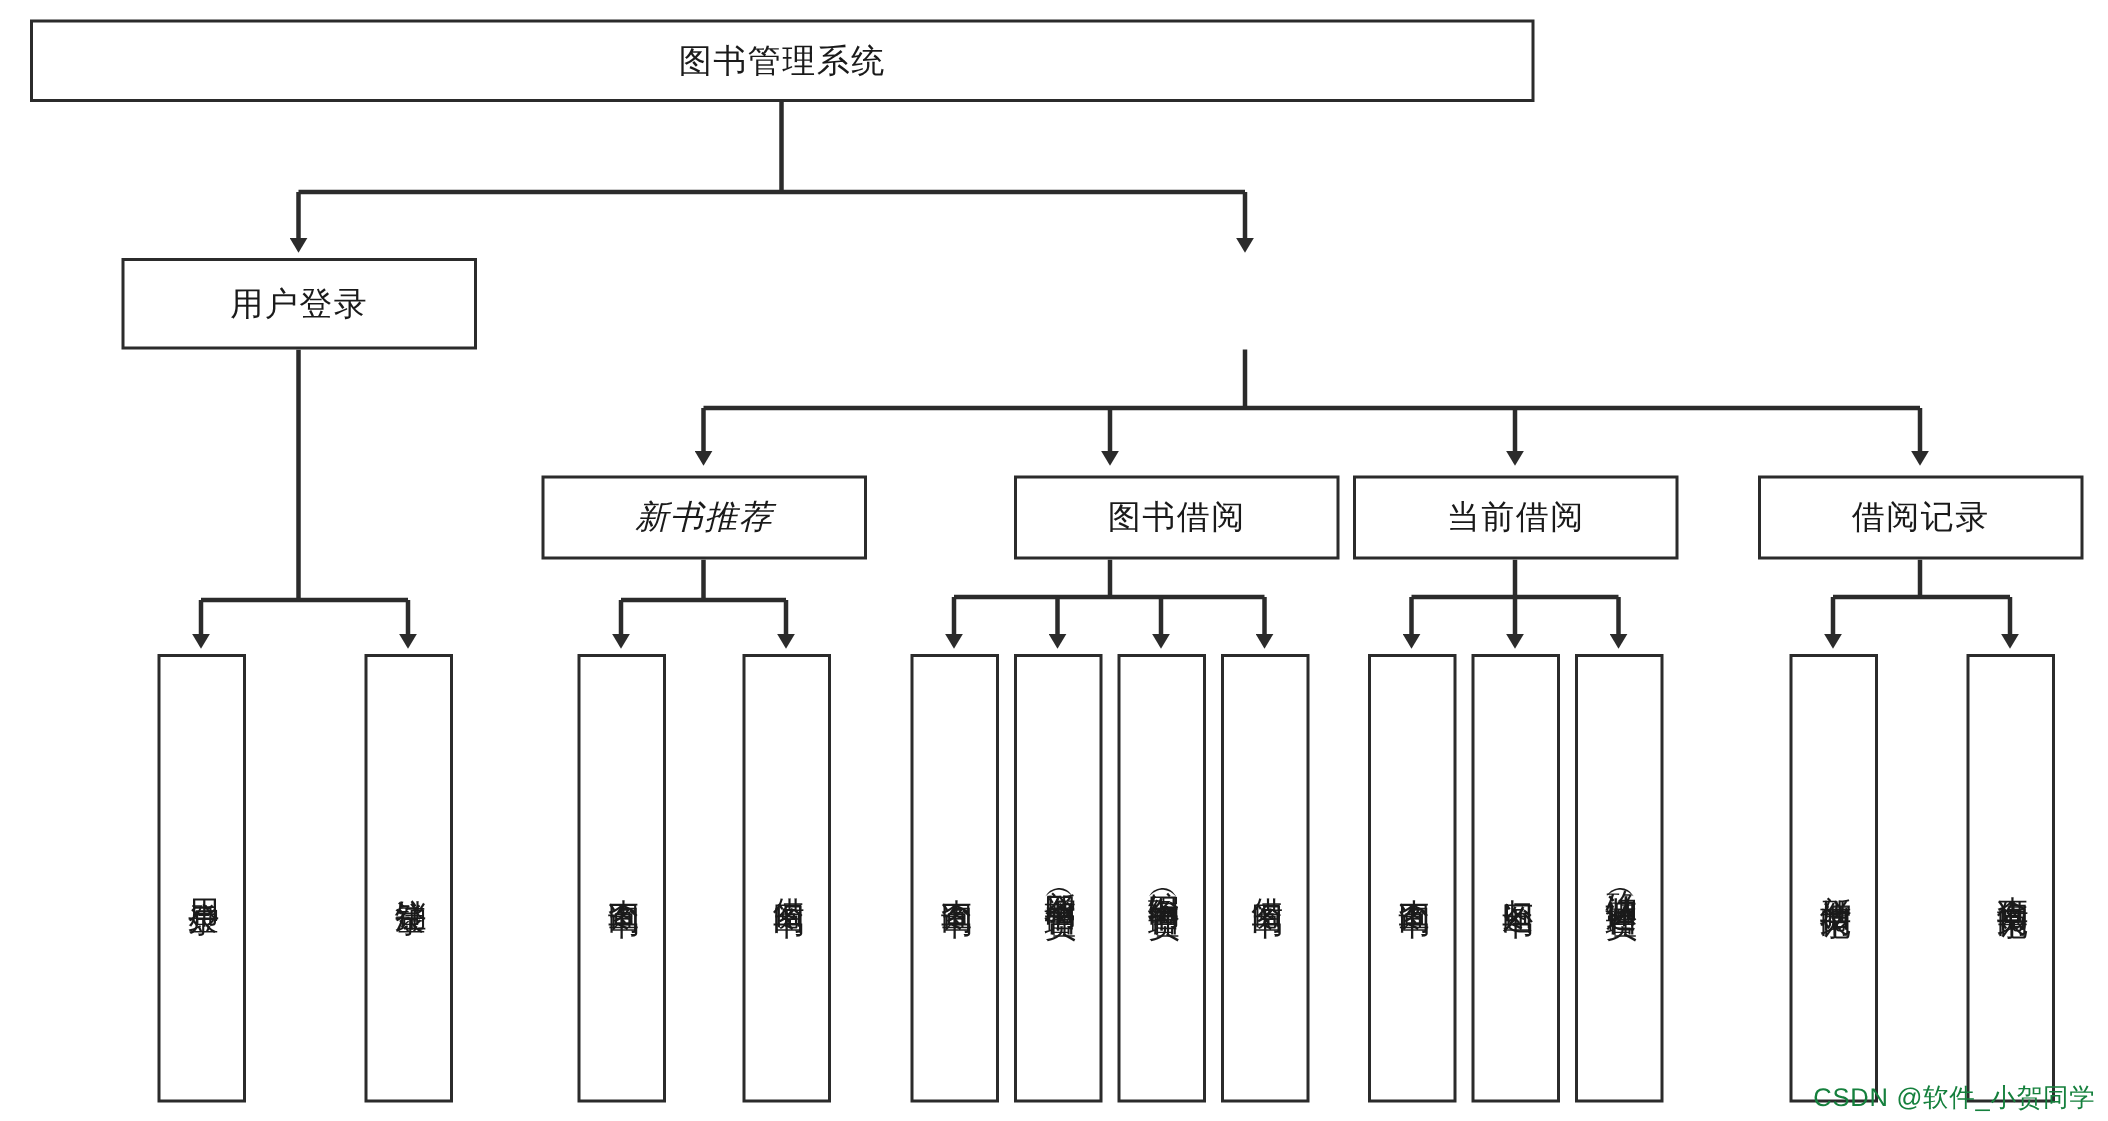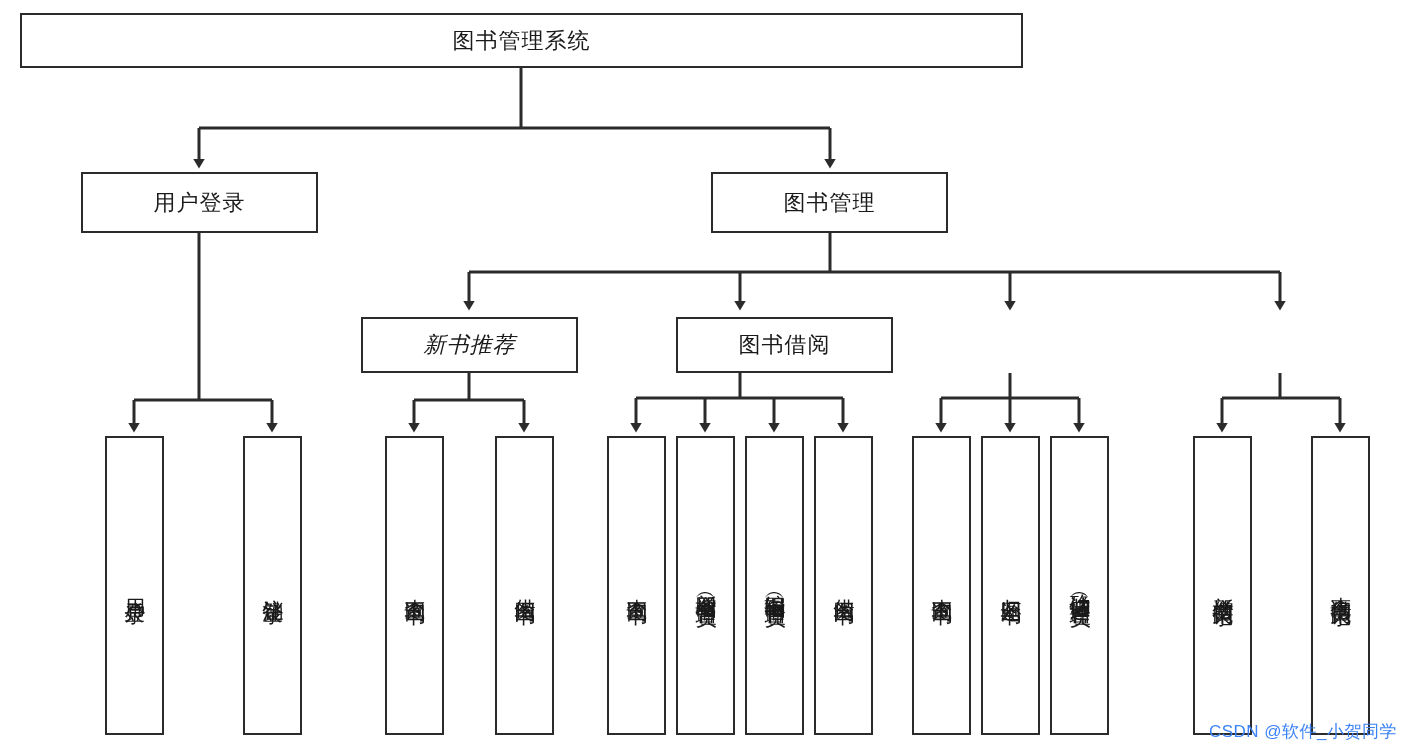--- a/index.html
+++ b/index.html
@@ -51,21 +51,21 @@
   .node.vert .lbl {
     writing-mode: vertical-rl;
     text-orientation: upright;
     display: block;
   }
   .watermark {
     position: absolute;
     right: 8px;
     bottom: 4px;
     font-size: 17px;
-    color: #3b82f6;
+    color: #15803d;
     letter-spacing: 0.5px;
     white-space: nowrap;
   }
 </style>
 </head>
 <body>
 
 <div id="canvas">
 
   <svg class="edges" viewBox="0 0 1405 747">
@@ -118,29 +118,32 @@
     </g>
   </svg>
 
   <div class="node horiz" style="left:20px; top:13px; width:1003px; height:55px;">
     <span class="lbl">图书管理系统</span>
   </div>
 
   <div class="node horiz" style="left:81px; top:172px; width:237px; height:61px;">
     <span class="lbl">用户登录</span>
   </div>
-  <div class="node horiz" style="left:711px; top:172px; width:237px; height:61px;">
-    <span class="lbl">图书管理</span>
-  </div>
 
   <div class="node horiz" style="left:361px; top:317px; width:217px; height:56px;font-style:italic;">
     <span class="lbl">新书推荐</span>
   </div>
   <div class="node horiz" style="left:632px; top:317px; width:217px; height:56px;margin-left:44px;">
     <span class="lbl">图书借阅</span>
+  </div>
+  <div class="node horiz" style="left:902px; top:317px; width:217px; height:56px;">
+    <span class="lbl">当前借阅</span>
+  </div>
+  <div class="node horiz" style="left:1172px; top:317px; width:217px; height:56px;">
+    <span class="lbl">借阅记录</span>
   </div>
 
   <div class="node vert" style="left:105px; top:436px; width:59px; height:299px;">
     <span class="lbl">用户登录</span>
   </div>
   <div class="node vert" style="left:243px; top:436px; width:59px; height:299px;">
     <span class="lbl">注销登录</span>
   </div>
 
   <div class="node vert" style="left:385px; top:436px; width:59px; height:299px;">

